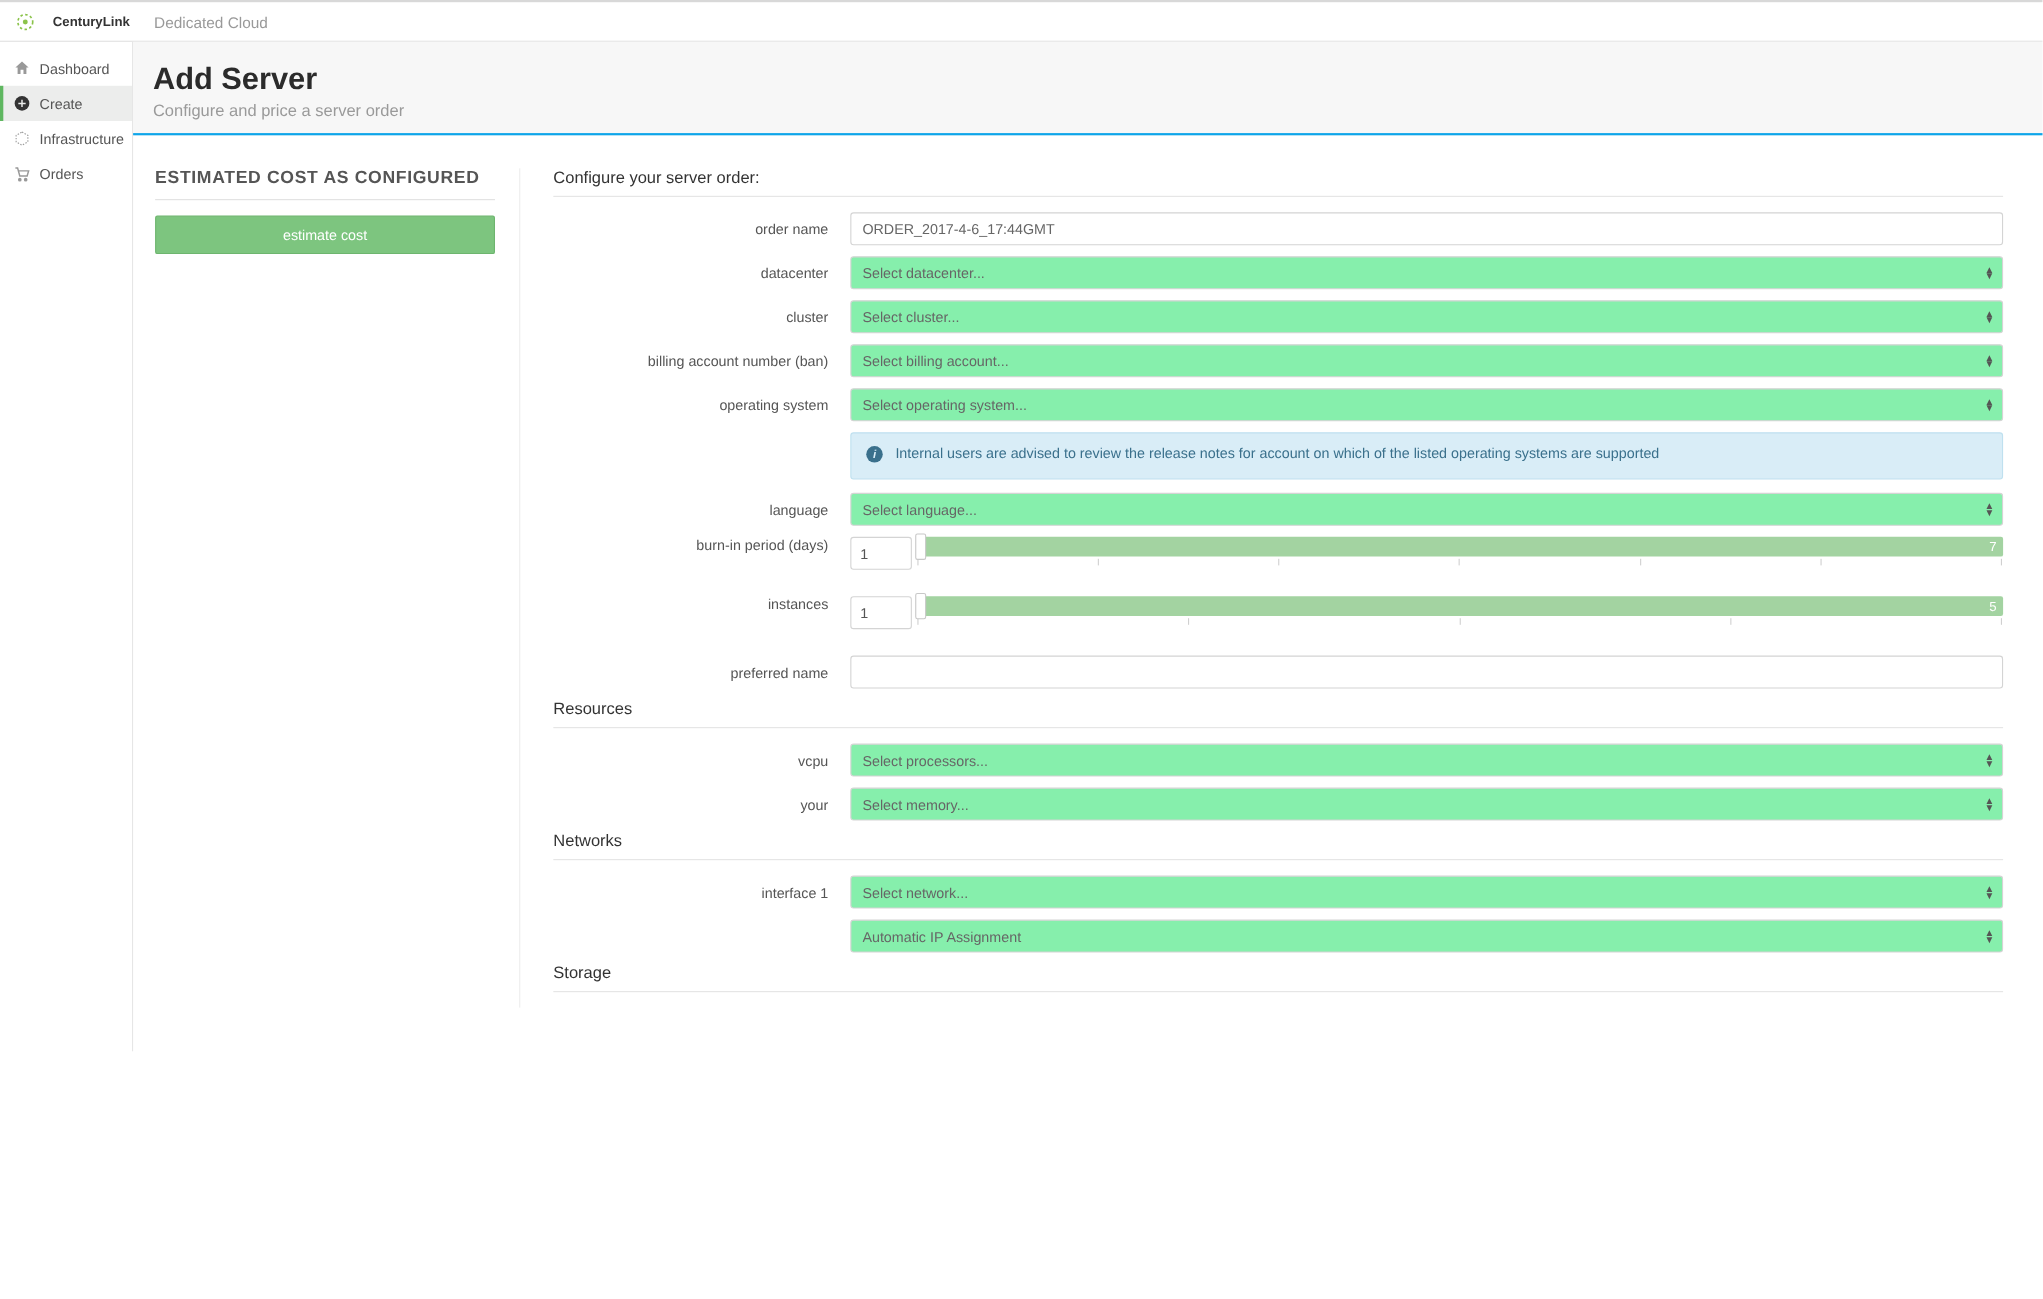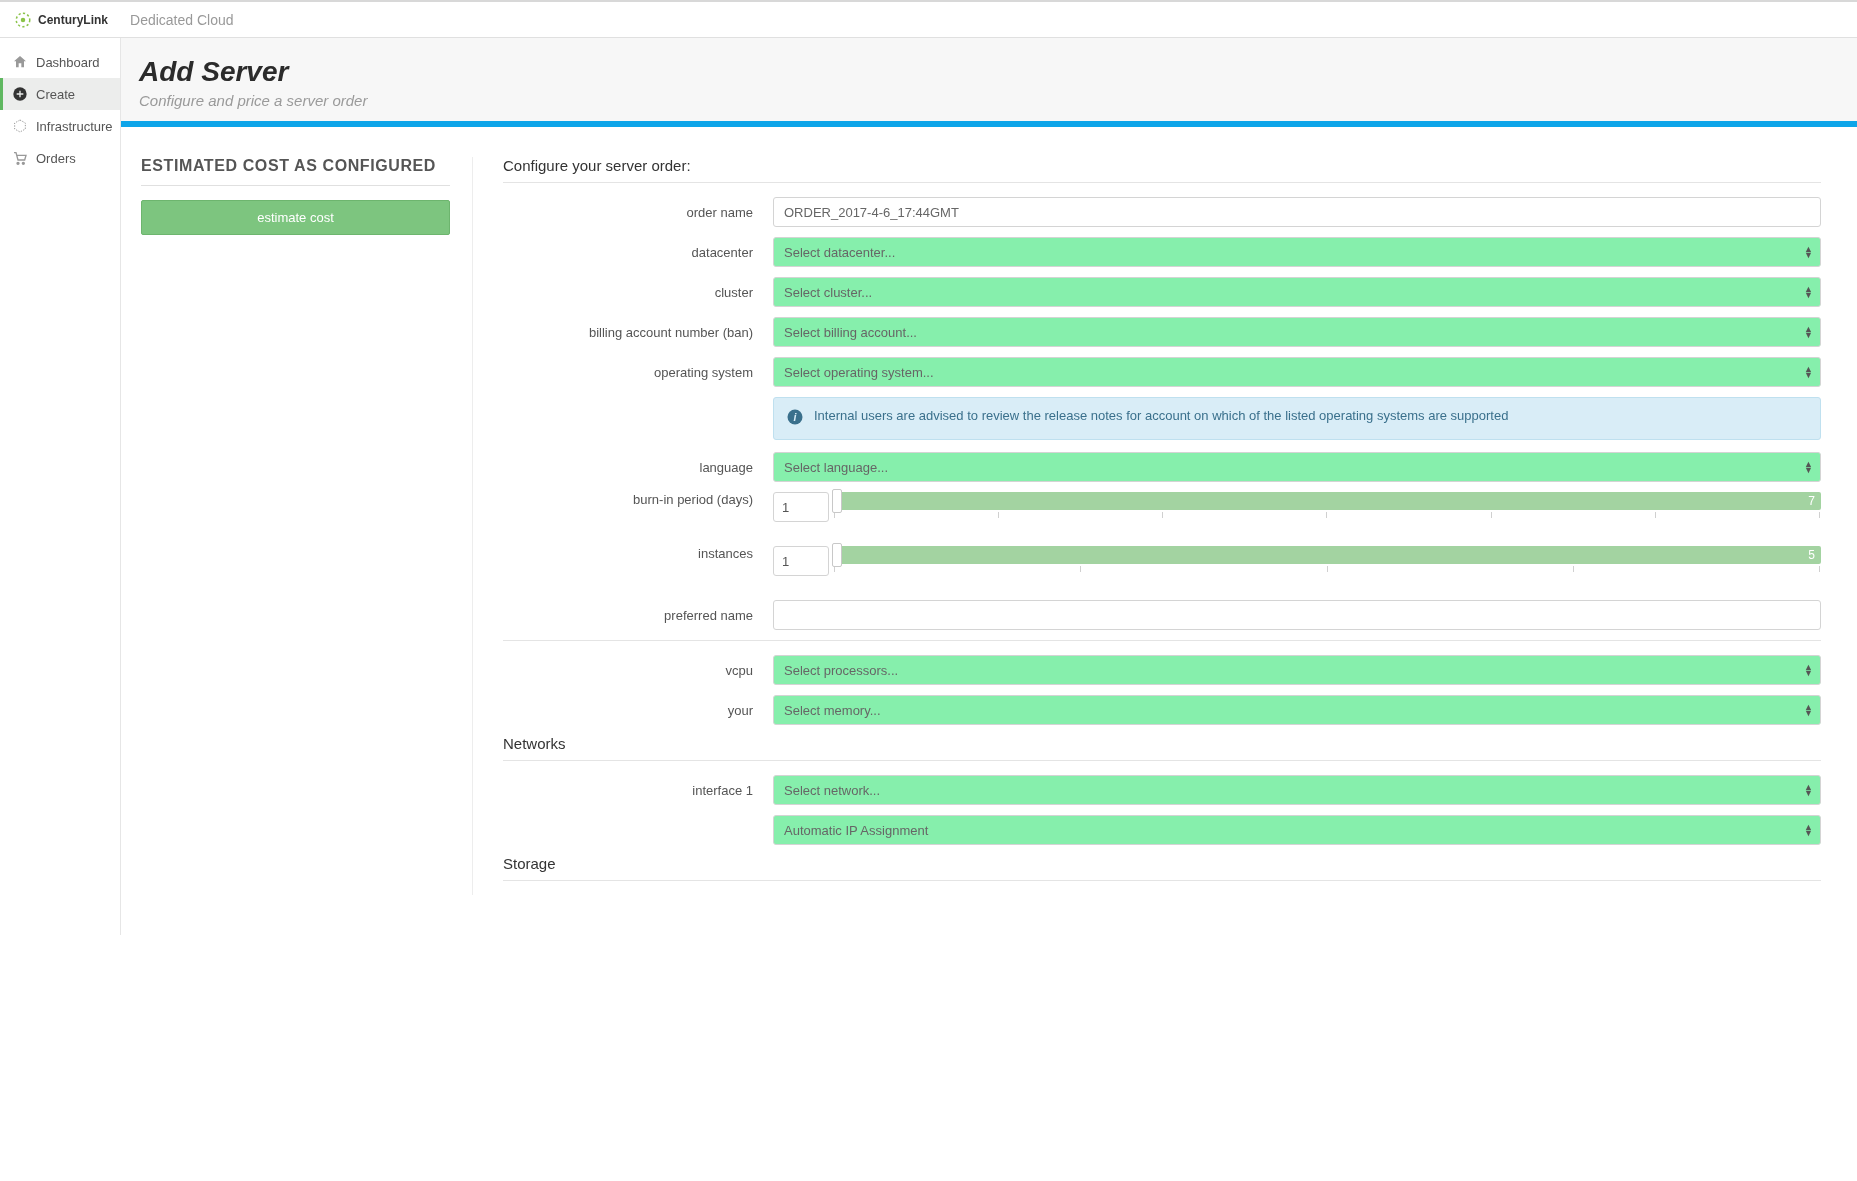--- a/index.html
+++ b/index.html
@@ -1,33 +1,33 @@
 <!DOCTYPE html>
 <html><head>
 <meta charset="utf-8">
 <style>
 * { box-sizing: border-box; margin: 0; padding: 0; }
 body { font-family: -apple-system, BlinkMacSystemFont, "Segoe UI", Helvetica, Arial, sans-serif; font-size: 13px; color: #333; background: #fff; }
 
 .top-bar { height: 38px; border-bottom: 1px solid #e0e0e0; border-top: 2px solid #d8d8d8; display: flex; align-items: center; padding: 0 14px; }
-.brand { display: flex; align-items: center; gap: 6px; }
+.brand { display: flex; align-items: center; gap: 16px; }
 .brand-logo { width: 18px; height: 18px; }
 .brand-name { font-size: 12px; font-weight: 600; color: #333; }
 .app-name { margin-left: 22px; font-size: 14px; color: #999; }
 
 .layout { display: flex; }
 .sidebar { width: 121px; border-right: 1px solid #e6e6e6; padding-top: 8px; }
 .nav-item { display: flex; align-items: center; gap: 8px; padding: 8px 12px; font-size: 13px; color: #555; cursor: pointer; }
 .nav-item.active { background: #ecedec; position: relative; }
 .nav-item.active::before { content: ""; position: absolute; left: 0; top: 0; bottom: 0; width: 3px; background: #5fb760; }
 .nav-icon { width: 16px; height: 16px; color: #999; flex-shrink: 0; }
 .nav-item.active .nav-icon { color: #333; }
 
 .main { flex: 1; }
-.header-band { background: #f7f7f7; border-bottom: 6px solid #0ea5e9; padding: 18px 0 12px 18px; font-style: italic; }
+.header-band { background: #f7f7f7; border-bottom: 2px solid #0ea5e9; padding: 18px 0 12px 18px; }
 .page-title { font-size: 28px; font-weight: 600; color: #2b2b2b; }
 .page-subtitle { font-size: 15px; color: #9a9a9a; margin-top: 4px; }
 
 .content { display: flex; padding: 30px 36px 40px 12px; gap: 30px; }
 .cost-panel { width: 340px; padding-left: 8px; border-right: 1px solid #ededed; padding-right: 22px; }
 .cost-heading { font-size: 16px; font-weight: 700; letter-spacing: 0.6px; color: #555; border-bottom: 1px solid #e0e0e0; padding-bottom: 10px; text-transform: uppercase; }
 .estimate-btn { margin-top: 14px; width: 100%; background: #7dc57f; color: #fff; border: 1px solid #6db56e; padding: 9px 0; font-size: 13px; font-weight: 500; cursor: pointer; border-radius: 2px; }
 
 .form-panel { flex: 1; }
 .section-title { font-size: 15px; color: #333; margin-bottom: 8px; margin-top: 6px; }
@@ -249,20 +249,21 @@
           </div>
         </div>
 
         <div class="form-row">
           <div class="form-label">preferred name</div>
           <div class="form-control-wrap">
             <input class="text-input" value="" style="">
           </div>
         </div>
 
+        <div class="section-title">Resources</div>
         <hr class="section-hr">
 
         <div class="form-row">
           <div class="form-label">vcpu</div>
           <div class="form-control-wrap">
             <div class="select-wrap">
               <select class="select"><option>Select processors...</option></select>
               <div class="select-arrows">
                   <span>▲</span>
                   <span>▼</span>

